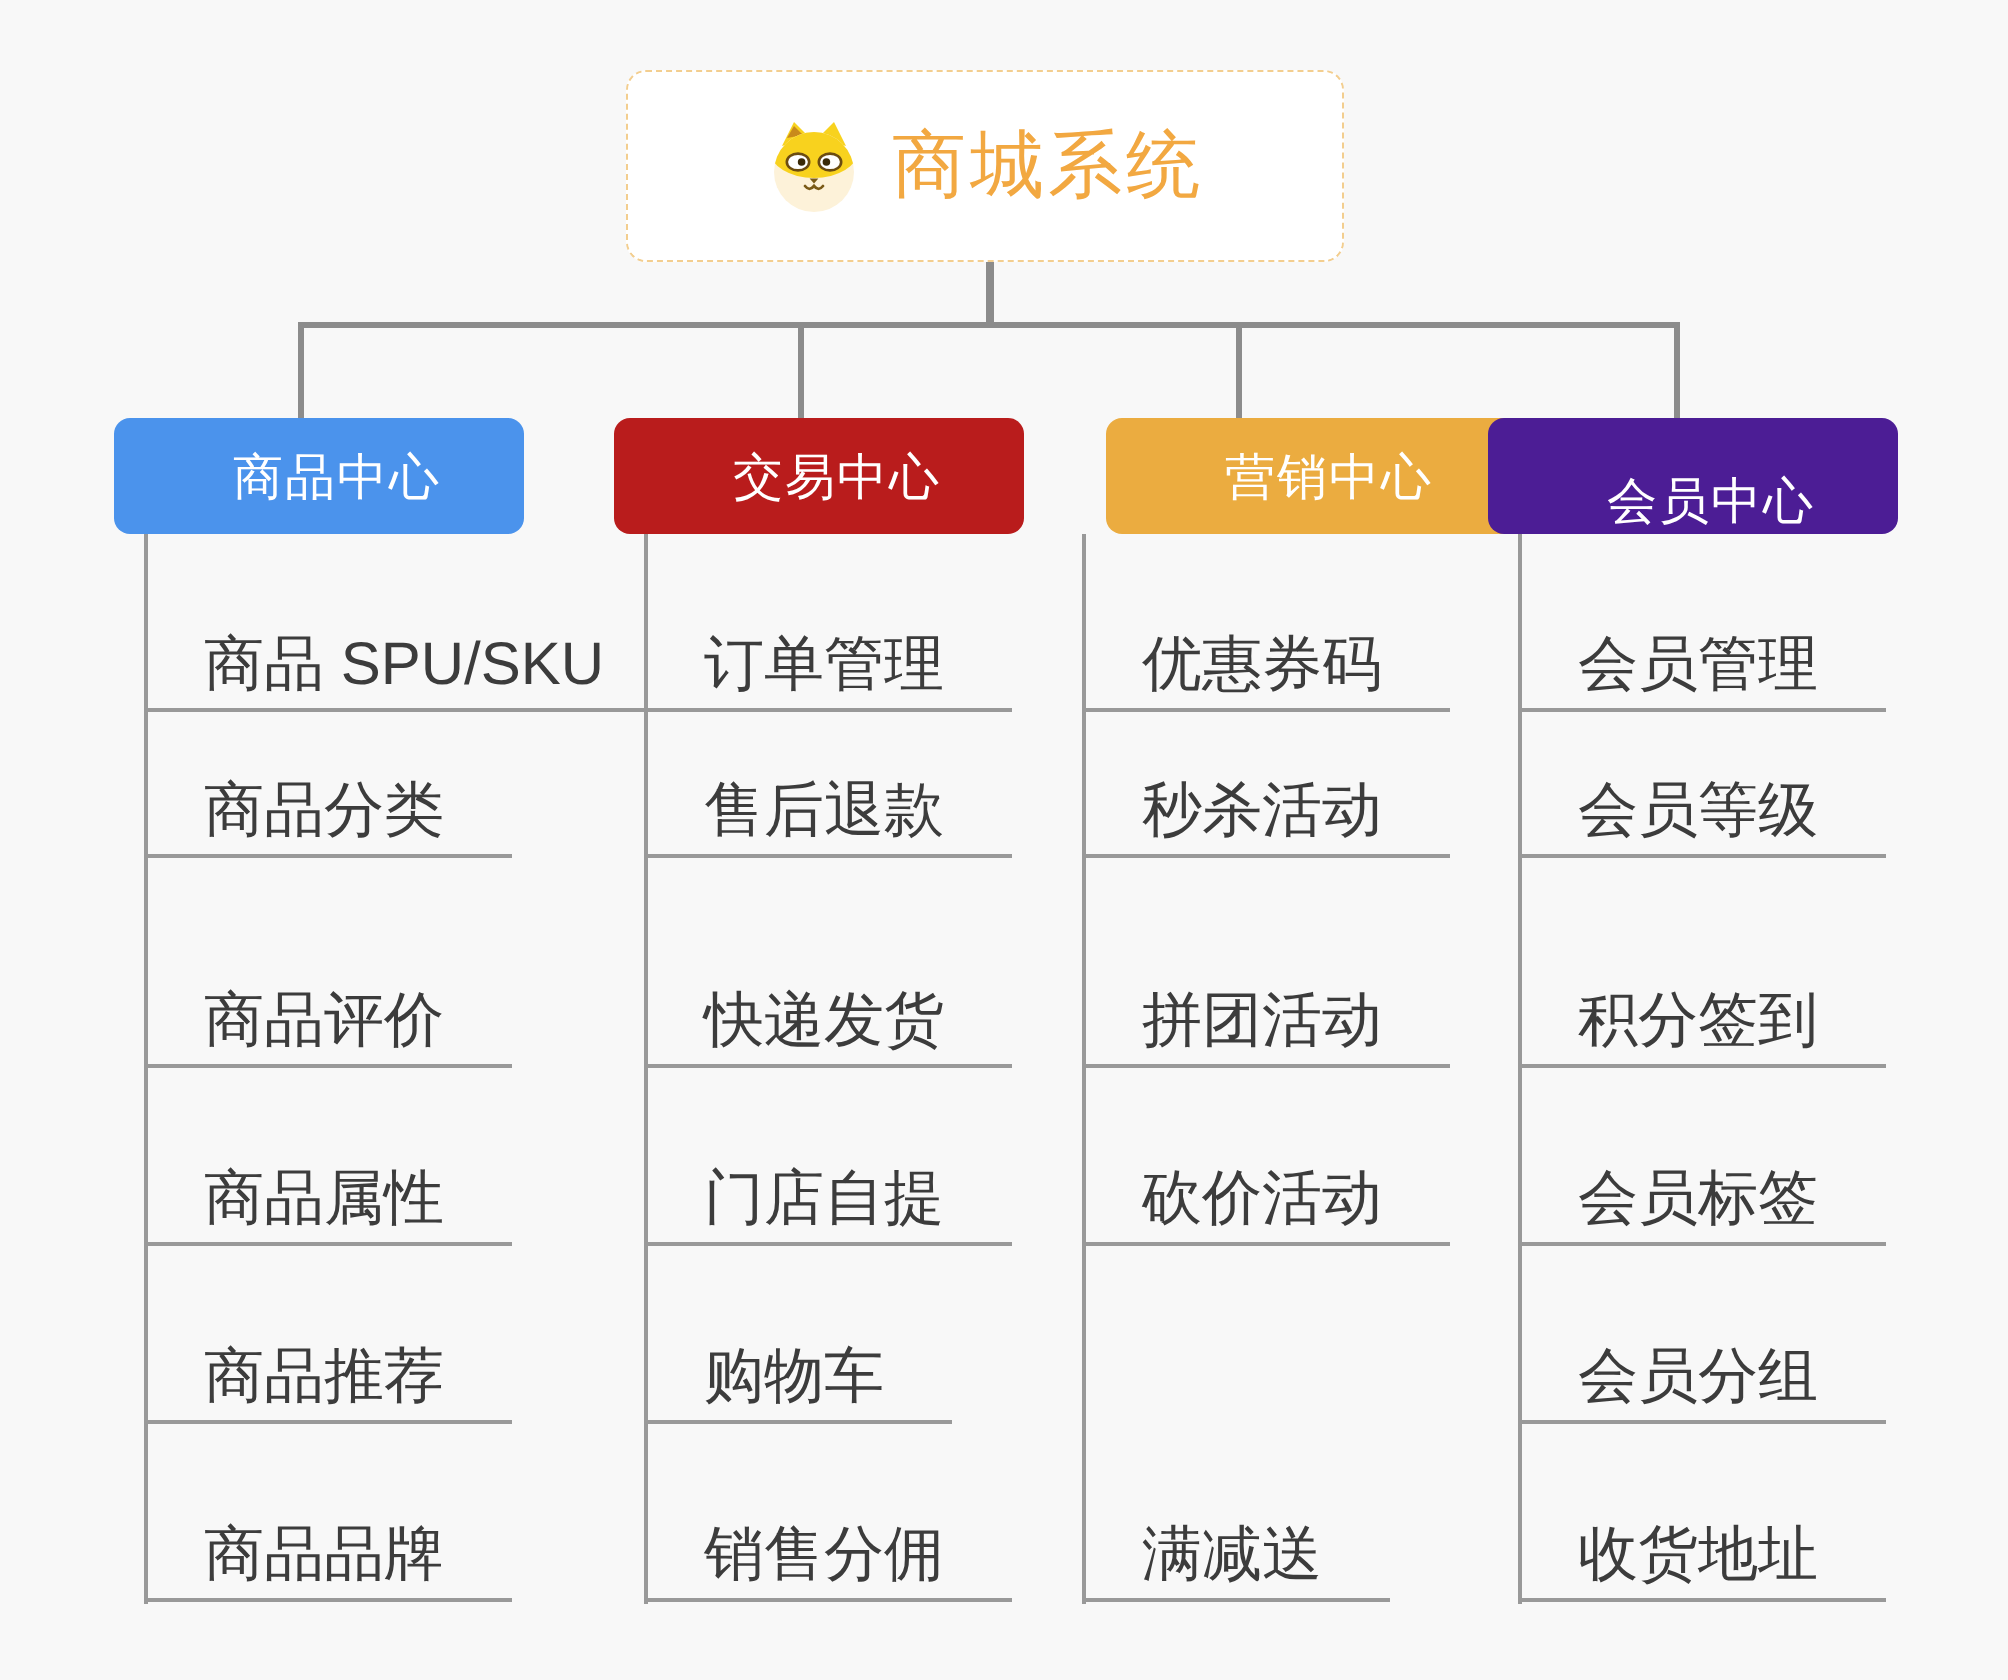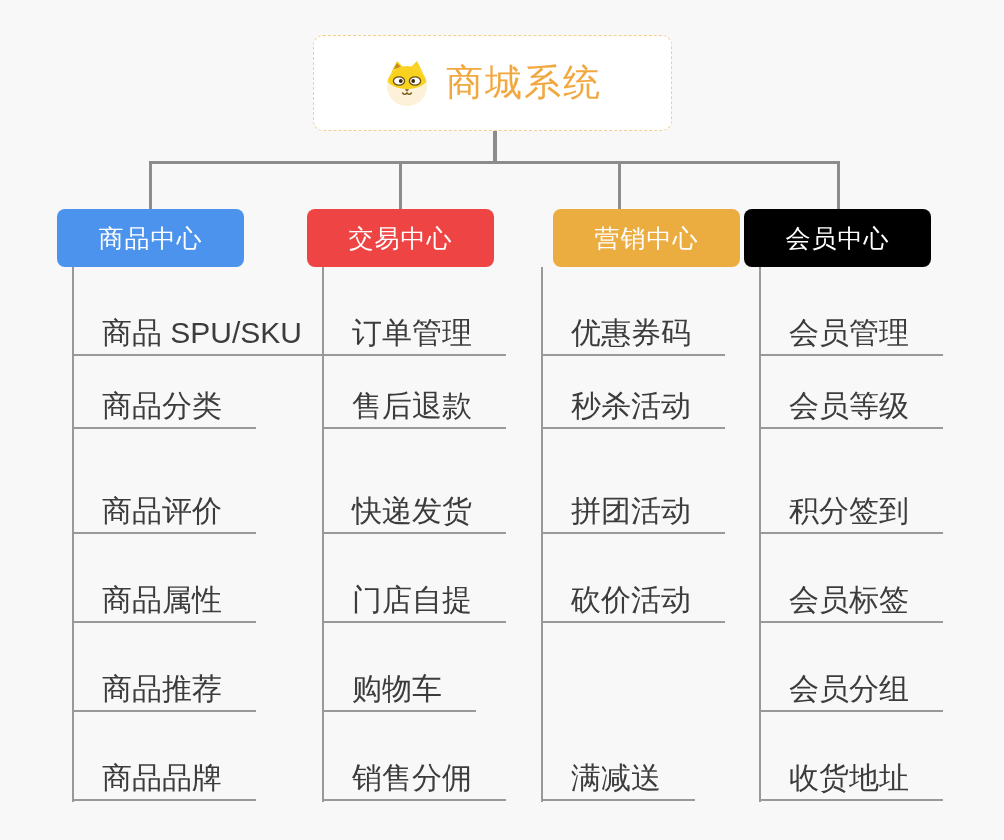--- a/index.html
+++ b/index.html
@@ -45,20 +45,21 @@
   .trunk-2{left:541px;}
   .trunk-3{left:759px;}
   
   .branch{
     position:absolute;top:209px;width:187px;height:58px;
     border-radius:8px;
     color:#FFFFFF;font-size:25px;font-weight:400;
     display:flex;align-items:center;justify-content:center;
     letter-spacing:1px;
     cursor:default;
+    padding-left:18px;
   }
   .branch-0{left:57px;background:#4B93EC;}
   .branch-1{left:307px;background:#E45B5B;}
   .branch-2{left:526px;background:#EBAC40;}
   .branch-3{left:744px;background:#6CC24A;}
   
   .leaf{
     position:absolute;
     padding:0 34px 8px 30px;
     border-bottom:2px solid #999999;
@@ -114,27 +115,27 @@
       <circle cx="30.2" cy="22" r="1.9" fill="#3A2A08"></circle>
       <path d="M21.8 30.2 h4.4 l-2.2 2.6 Z" fill="#7A5A17"></path>
       <path d="M19.5 34 q2.2 2.8 4.5 0 q2.3 2.8 4.5 0" stroke="#7A5A17" stroke-width="1.4" fill="none" stroke-linecap="round"></path>
     </svg>
     <span class="root-title">商城系统</span>
   </div>
 
   <div class="branch branch-0" style="background-color: rgb(75, 147, 236);">
     <span>商品中心</span>
   </div>
-  <div class="branch branch-1" style="background-color: #ef4444;">
+  <div class="branch branch-1" style="background-color: #b91c1c;">
     <span>交易中心</span>
   </div>
   <div class="branch branch-2" style="background-color: rgb(235, 172, 64); margin-left: 27px;">
     <span>营销中心</span>
   </div>
-  <div class="branch branch-3" style="background-color: #000000;">
+  <div class="branch branch-3" style="background-color: #4c1d95; align-items: flex-end;">
     <span>会员中心</span>
   </div>
 
   <div class="leaf lc0 lr0">商品 SPU/SKU</div>
   <div class="leaf lc0 lr1">商品分类</div>
   <div class="leaf lc0 lr2">商品评价</div>
   <div class="leaf lc0 lr3">商品属性</div>
   <div class="leaf lc0 lr4">商品推荐</div>
   <div class="leaf lc0 lr5">商品品牌</div>
 

